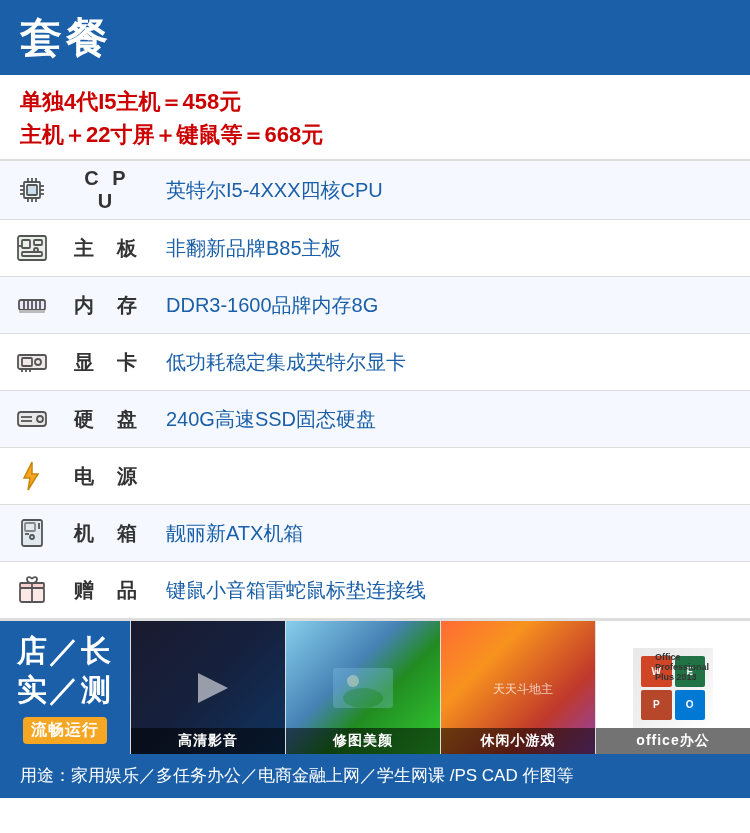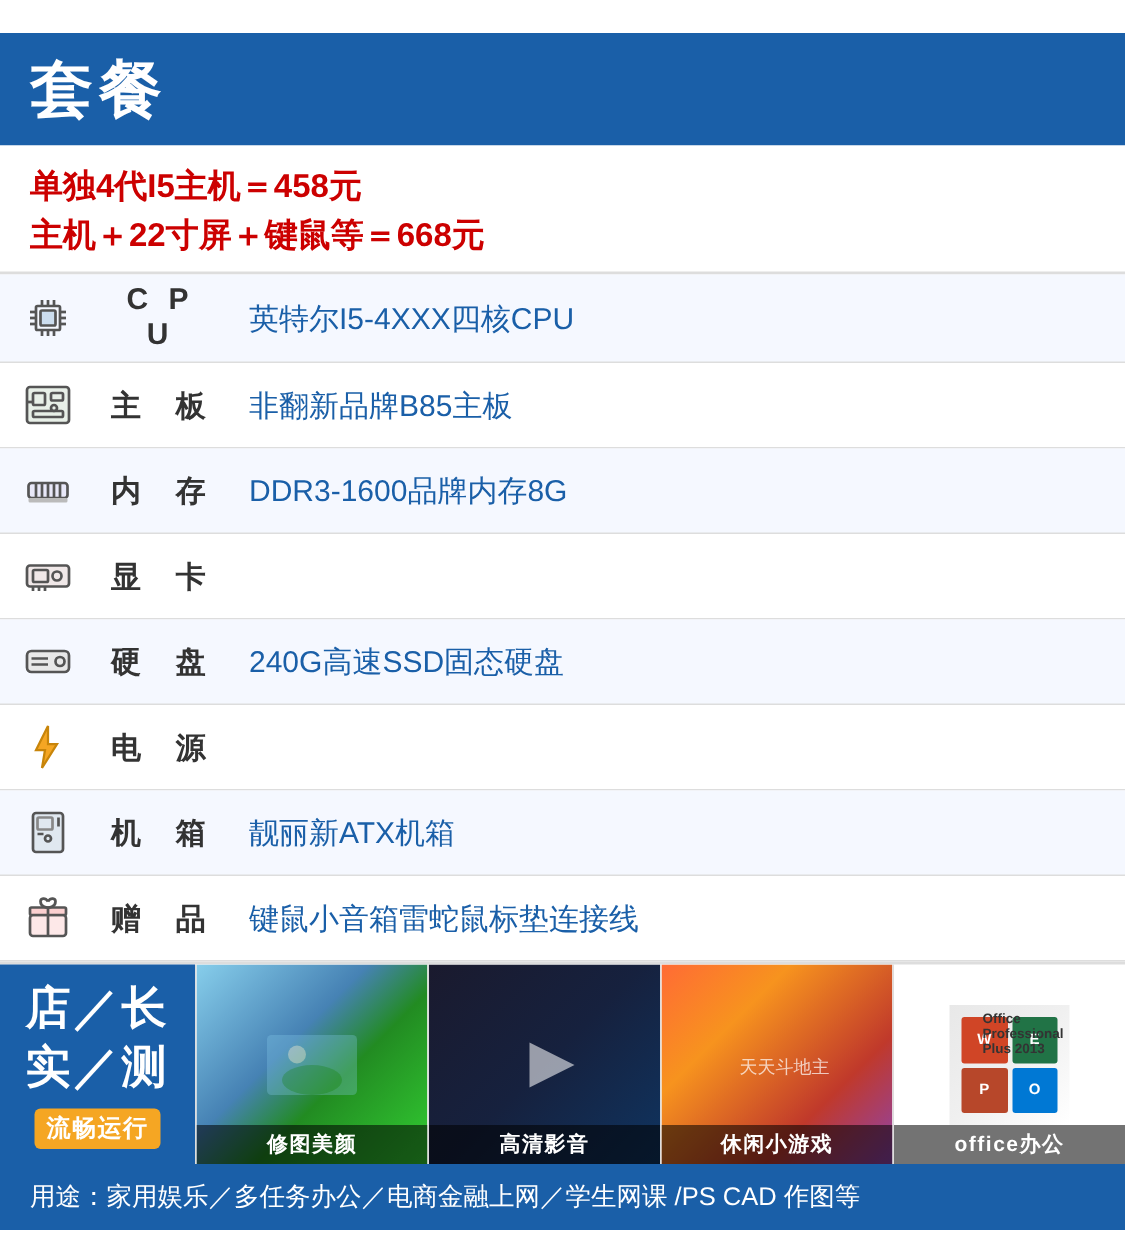--- a/index.html
+++ b/index.html
@@ -10,21 +10,20 @@
       overflow-x: hidden;
     }
 
     
     .header {
       background: #1a5fa8;
       display: flex;
       align-items: center;
       padding: 8px 20px;
       min-height: 75px;
-      margin-top: 22px;
     }
     .header-left {
       color: #fff;
       font-size: 42px;
       font-weight: bold;
       letter-spacing: 4px;
       min-width: 140px;
     }
     .header-right {
       flex: 1;
@@ -279,20 +278,21 @@
       <svg viewBox="0 0 36 36" fill="none" stroke="#555" stroke-width="1.8">
         <rect x="4" y="11" width="28" height="14" rx="2" fill="#f0e8e8"></rect>
         <rect x="8" y="14" width="10" height="8" rx="1" fill="none" stroke="#555"></rect>
         <circle cx="24" cy="18" r="3" fill="none" stroke="#555"></circle>
         <line x1="8" y1="25" x2="8" y2="28"></line>
         <line x1="12" y1="25" x2="12" y2="28"></line>
         <line x1="16" y1="25" x2="16" y2="28"></line>
       </svg>
     </div>
     <div class="spec-label">显&nbsp;&nbsp;卡</div>
+    <div class="spec-value">低功耗稳定集成英特尔显卡</div>
   </div>
 
   <div class="specs-row">
     <div class="spec-icon">
       <svg viewBox="0 0 36 36" fill="none" stroke="#555" stroke-width="1.8">
         <rect x="4" y="11" width="28" height="14" rx="3" fill="#e8e8e8"></rect>
         <circle cx="26" cy="18" r="3" fill="none" stroke="#555"></circle>
         <line x1="7" y1="16" x2="18" y2="16"></line>
         <line x1="7" y1="20" x2="18" y2="20"></line>
       </svg>
@@ -339,39 +339,39 @@
   </div>
 
 </div>
 
 <div class="bottom-section">
   <div class="bottom-left">
     <div class="bottom-left-text">店／长<br>实／测</div>
     <div class="bottom-left-badge">流畅运行</div>
   </div>
   <div class="bottom-images">
+
+    <div class="bottom-img-item">
+      <div class="bottom-img-bg thumb-2">
+        <svg width="70" height="70" viewBox="0 0 70 70" opacity="0.8">
+          <polygon points="25,20 55,35 25,50" fill="#fff" opacity="0.7"></polygon>
+        </svg>
+      </div>
+      <div class="img-label">高清影音</div>
+    </div>
 
     <div class="bottom-img-item">
       <div class="bottom-img-bg thumb-1">
         <svg width="70" height="70" viewBox="0 0 70 70" opacity="0.6">
           <rect x="5" y="15" width="60" height="40" rx="3" fill="#87ceeb" opacity="0.5"></rect>
           <circle cx="25" cy="28" r="6" fill="#fff8dc" opacity="0.7"></circle>
           <ellipse cx="35" cy="45" rx="20" ry="10" fill="#228b22" opacity="0.5"></ellipse>
         </svg>
       </div>
       <div class="img-label">修图美颜</div>
-    </div>
-
-    <div class="bottom-img-item">
-      <div class="bottom-img-bg thumb-2">
-        <svg width="70" height="70" viewBox="0 0 70 70" opacity="0.8">
-          <polygon points="25,20 55,35 25,50" fill="#fff" opacity="0.7"></polygon>
-        </svg>
-      </div>
-      <div class="img-label">高清影音</div>
     </div>
 
     <div class="bottom-img-item">
       <div class="bottom-img-bg thumb-3">
         <svg width="70" height="70" viewBox="0 0 70 70" opacity="0.7">
           <text x="10" y="40" font-size="12" fill="#fff" font-family="sans-serif">天天斗地主</text>
         </svg>
       </div>
       <div class="img-label">休闲小游戏</div>
     </div>

